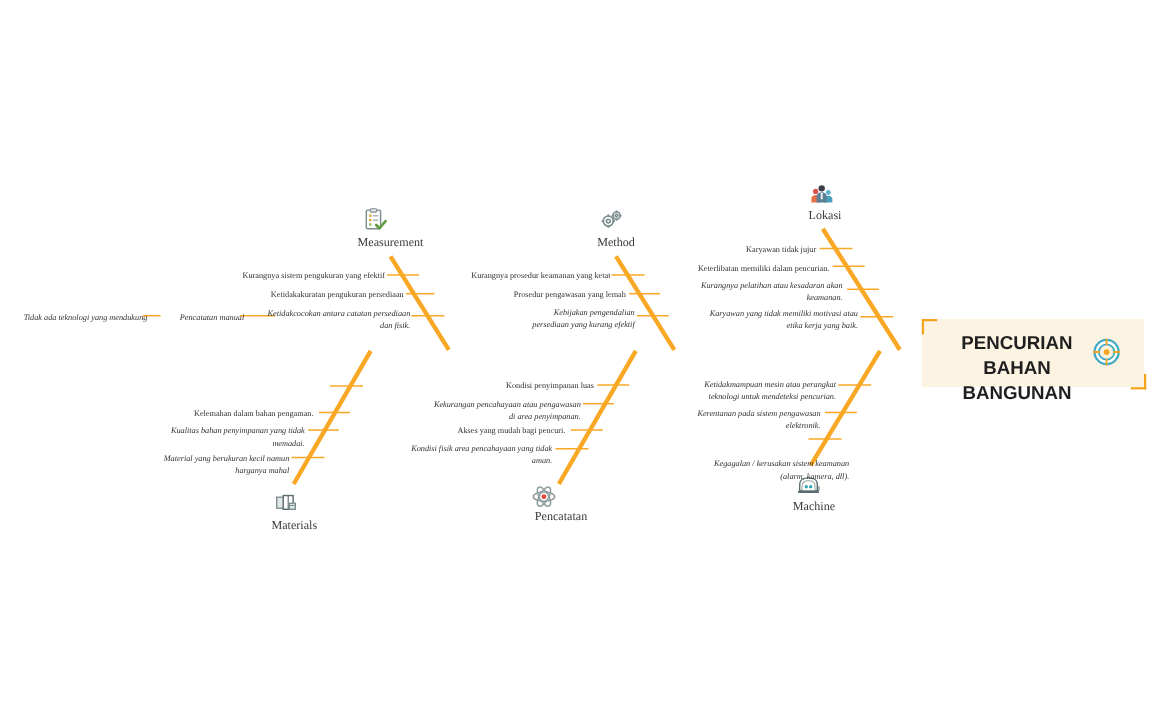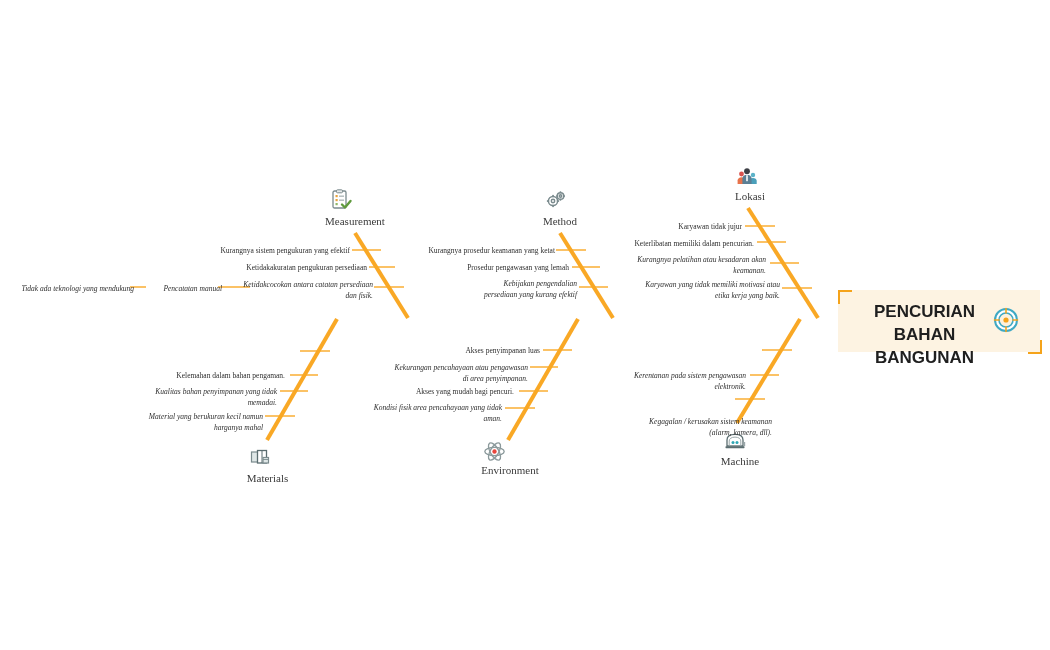--- a/index.html
+++ b/index.html
@@ -180,39 +180,40 @@
   <div class="cat-icon" style="left:481px;top:438px;">
     <svg width="25" height="25" viewBox="0 0 24 24">
       <g fill="none" stroke="#8c9a9c" stroke-width="1.3">
         <ellipse cx="12" cy="12" rx="9.3" ry="4"></ellipse>
         <ellipse cx="12" cy="12" rx="9.3" ry="4" transform="rotate(60 12 12)"></ellipse>
         <ellipse cx="12" cy="12" rx="9.3" ry="4" transform="rotate(120 12 12)"></ellipse>
       </g>
       <circle cx="12" cy="12" r="2.1" fill="#e8453c"></circle>
     </svg>
   </div>
-  <div class="cat-label" style="left:460px;top:464px;width:100px;">Environment</div>
-
-  <div class="cause r" style="left:420px;top:345px;width:120px;">Akses penyimpanan luas</div>
+  <div class="cat-label" style="left:460px;top:464px;width:100px;">Pencatatan</div>
+
+  <div class="cause r" style="left:420px;top:345px;width:120px;">Kondisi penyimpanan luas</div>
   <div class="cause l" style="left:390px;top:362px;width:138px;">Kekurangan pencahayaan atau pengawasan di area penyimpanan.</div>
   <div class="cause r" style="left:380px;top:386px;width:134px;">Akses yang mudah bagi pencuri.</div>
   <div class="cause l" style="left:368px;top:402px;width:134px;">Kondisi fisik area pencahayaan yang tidak aman.</div>
 
   <div class="cat-icon" style="left:722px;top:429px;">
     <svg width="24" height="24" viewBox="0 0 24 24">
       <path d="M4 16V10c0-3.3 3-5.6 8-5.6s8 2.3 8 5.6v6z" fill="#ffffff" stroke="#5b6d70" stroke-width="1.3"></path>
       <path d="M6.2 16v-5c0-2.3 2.3-3.9 5.8-3.9s5.8 1.6 5.8 3.9v5z" fill="none" stroke="#9aa7a9" stroke-width="1"></path>
       <circle cx="10" cy="12.5" r="1.5" fill="#2fa8b5"></circle>
       <circle cx="14" cy="12.5" r="1.5" fill="#2fa8b5"></circle>
       <rect x="2.5" y="16.2" width="19" height="2" rx="0.6" fill="#5b6d70"></rect>
       <rect x="20.6" y="12" width="1.6" height="4.2" fill="#9aa7a9"></rect>
     </svg>
   </div>
   <div class="cat-label" style="left:700px;top:455px;width:80px;">Machine</div>
 
+  <div class="cause l" style="left:620px;top:344px;width:140px;">Ketidakmampuan mesin atau perangkat teknologi untuk mendeteksi pencurian.</div>
   <div class="cause l" style="left:608px;top:370px;width:138px;">Kerentanan pada sistem pengawasan elektronik.</div>
   <div class="cause l" style="left:605px;top:416px;width:128px;margin-left:39px;">Kegagalan / kerusakan sistem keamanan (alarm, kamera, dll).</div>
 
   <div id="effect-box"></div>
   <div class="corner tl"></div>
   <div class="corner br"></div>
   <div id="effect-title">PENCURIAN BAHAN BANGUNAN</div>
   <div id="effect-icon">
     <svg width="28" height="28" viewBox="0 0 28 28">
       <circle cx="14" cy="14" r="11" fill="#ffffff" stroke="#3fa9c4" stroke-width="2"></circle>

